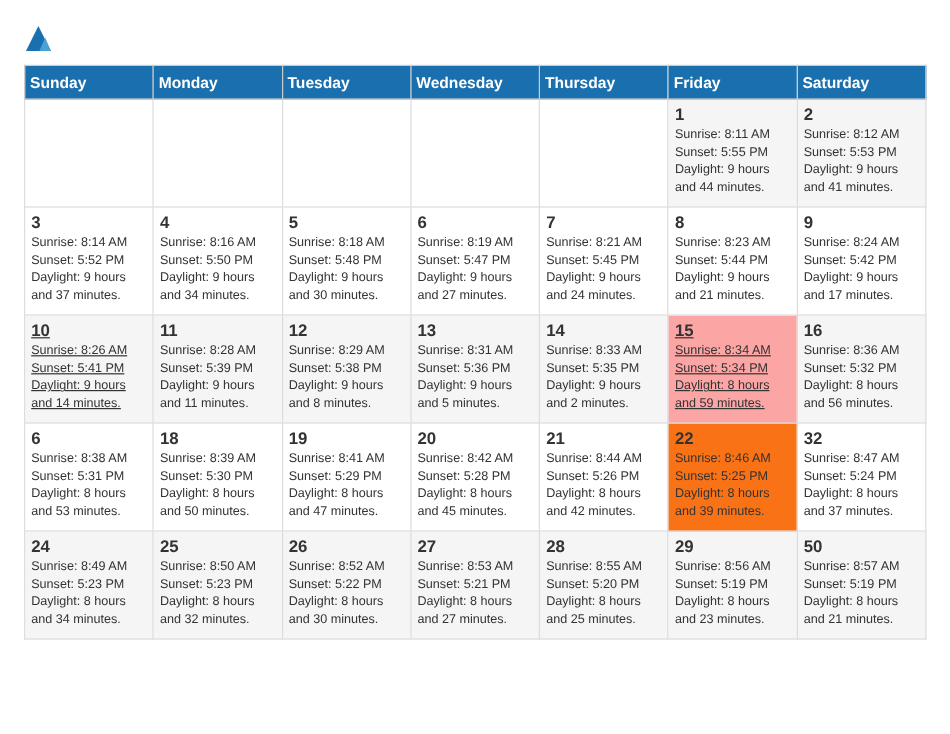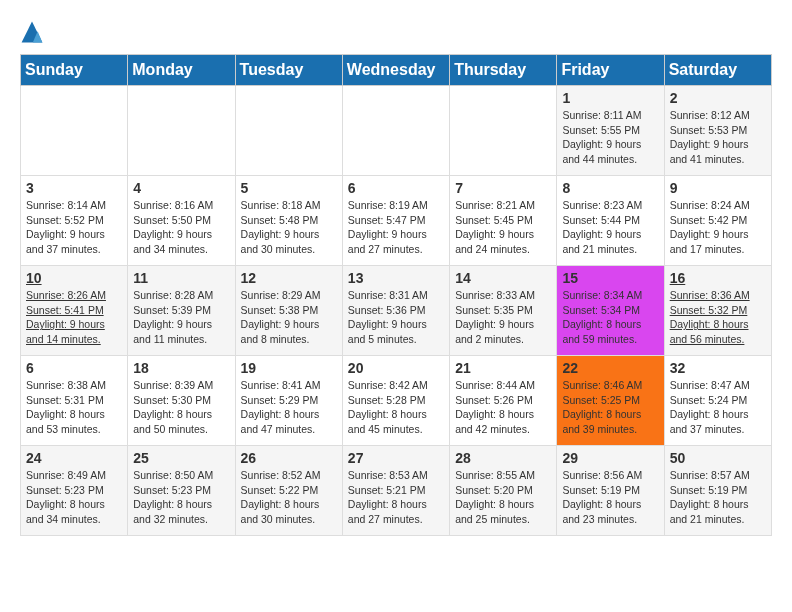--- a/index.html
+++ b/index.html
@@ -52,21 +52,21 @@
     }
     .calendar {
       width: 100%;
       border-collapse: collapse;
       table-layout: fixed;
     }
     .calendar thead tr th {
       background: #1a6faf;
       color: #fff;
       padding: 6px 4px;
-      font-size: 16px;
+      font-size: 13px;
       font-weight: bold;
       text-align: left;
       border: 1px solid #ccc;
     }
     .calendar tbody tr td {
       vertical-align: top;
       padding: 4px 5px;
       font-size: 11px;
       color: #333;
       border: 1px solid #ddd;
@@ -186,25 +186,25 @@
           <div class="day-info">Sunrise: 8:29 AM<br>Sunset: 5:38 PM<br>Daylight: 9 hours and 8 minutes.</div>
         </td>
         <td style="background: rgb(245, 245, 245);">
           <span class="day-num">13</span>
           <div class="day-info">Sunrise: 8:31 AM<br>Sunset: 5:36 PM<br>Daylight: 9 hours and 5 minutes.</div>
         </td>
         <td style="background: rgb(245, 245, 245);">
           <span class="day-num">14</span>
           <div class="day-info">Sunrise: 8:33 AM<br>Sunset: 5:35 PM<br>Daylight: 9 hours and 2 minutes.</div>
         </td>
-        <td style="background: #d946ef;">
+        <td style="background: #fca5a5; text-decoration: underline;">
           <span class="day-num">15</span>
           <div class="day-info">Sunrise: 8:34 AM<br>Sunset: 5:34 PM<br>Daylight: 8 hours and 59 minutes.</div>
         </td>
-        <td style="background: rgb(245, 245, 245); text-decoration: underline;">
+        <td style="background: rgb(245, 245, 245);">
           <span class="day-num">16</span>
           <div class="day-info">Sunrise: 8:36 AM<br>Sunset: 5:32 PM<br>Daylight: 8 hours and 56 minutes.</div>
         </td>
       </tr>
       <tr>
         <td style="background: rgb(255, 255, 255);">
           <span class="day-num">6</span>
           <div class="day-info">Sunrise: 8:38 AM<br>Sunset: 5:31 PM<br>Daylight: 8 hours and 53 minutes.</div>
         </td>
         <td style="background: rgb(255, 255, 255);">

